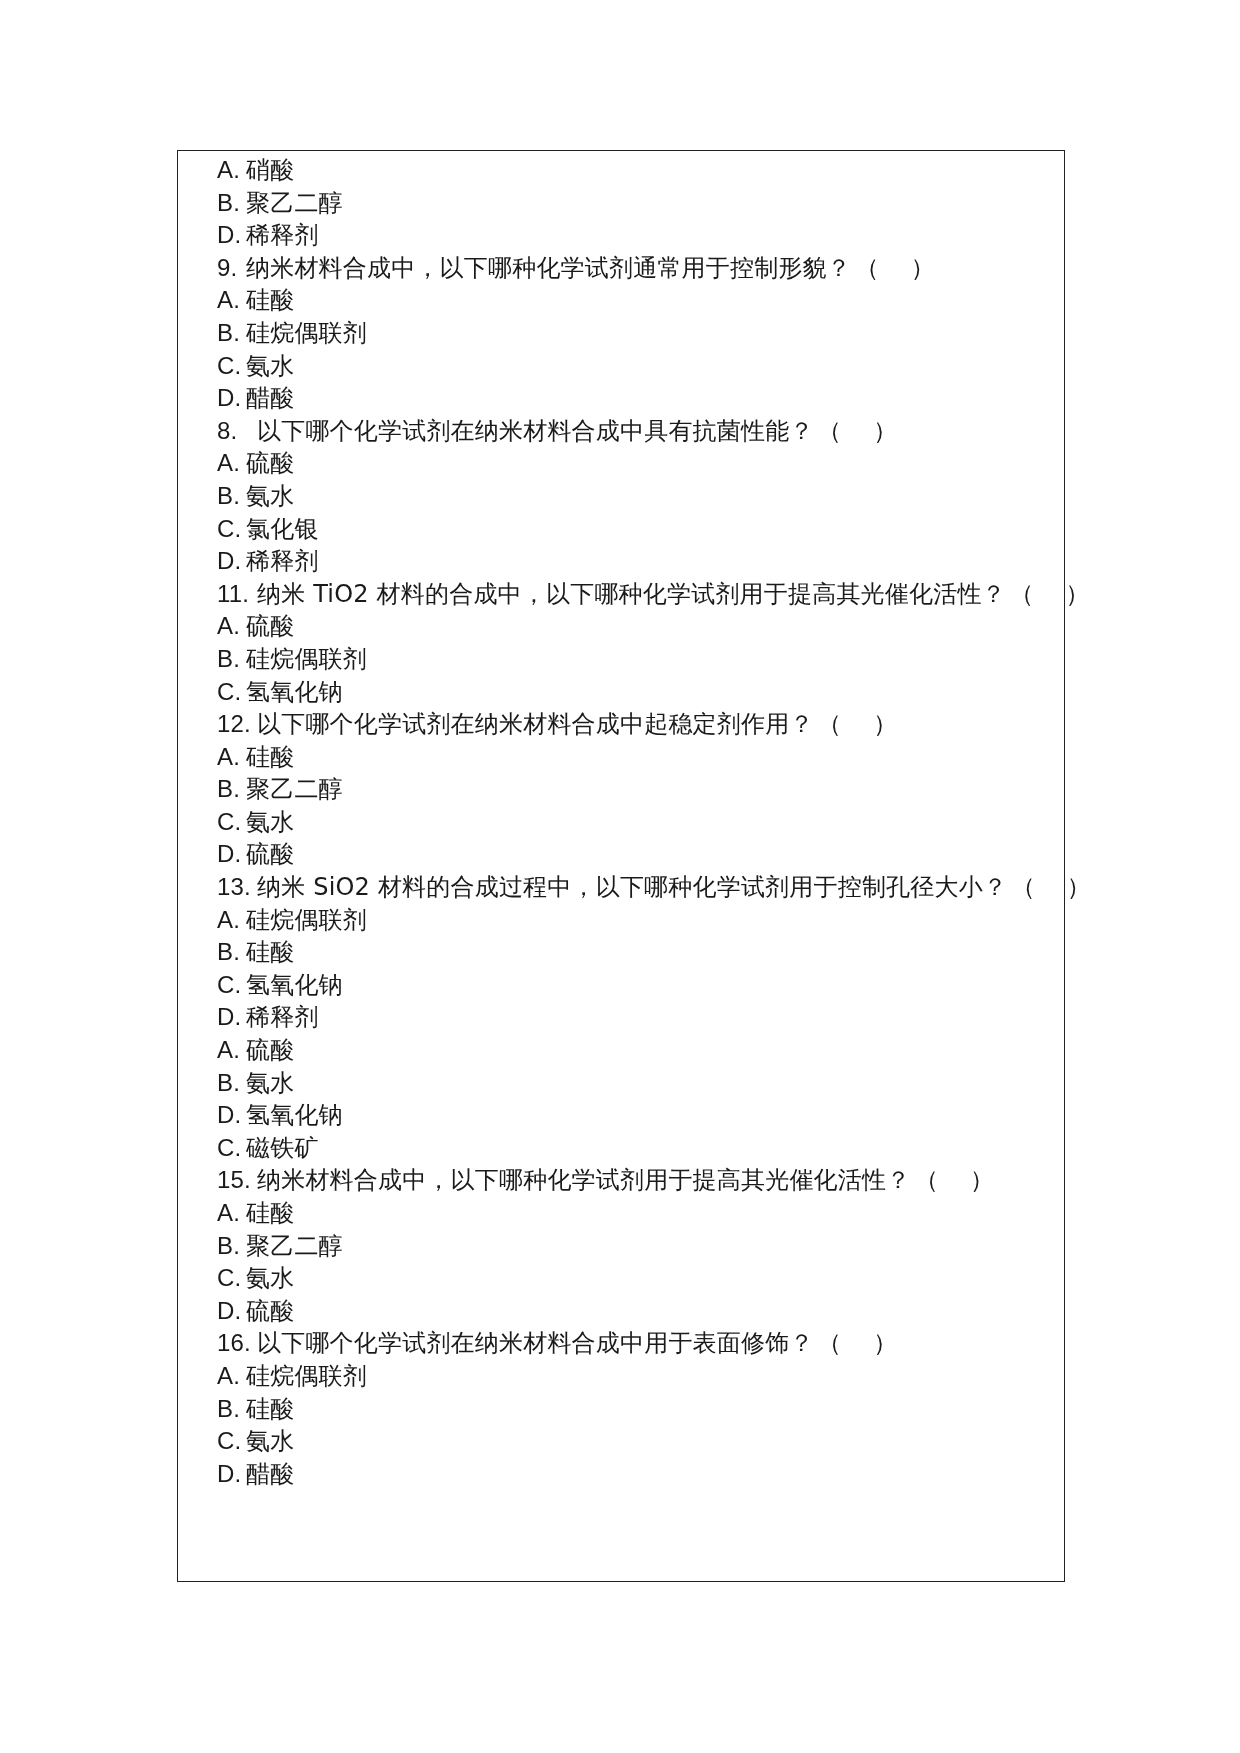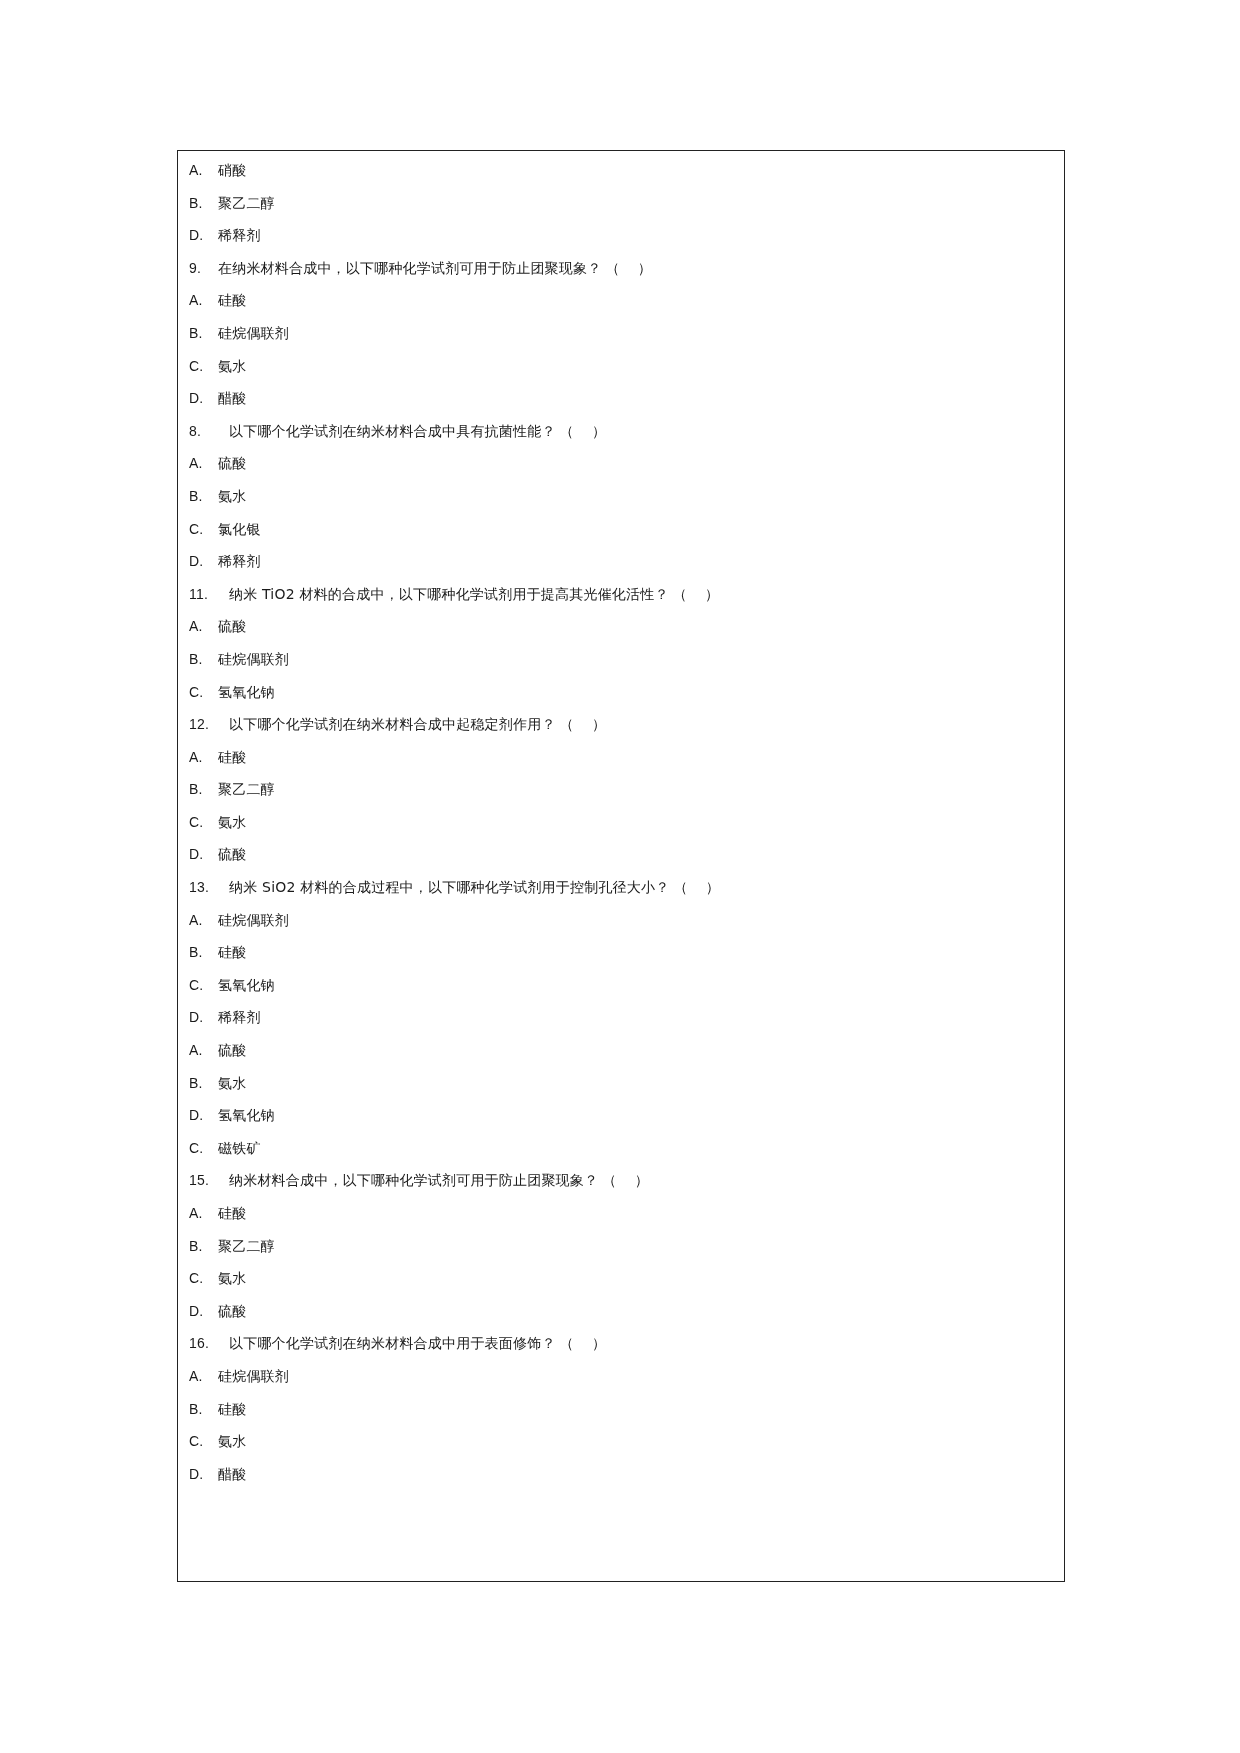--- a/index.html
+++ b/index.html
@@ -26,23 +26,24 @@
     }
     .content {
       position: absolute;
       left: 189px;
       top: 154px;
       width: 870px;
     }
     .line {
       height: 32.6px;
       line-height: 32.6px;
-      font-size: 14px;
+      font-size: 24px;
       white-space: nowrap;
       letter-spacing: 0.2px;
+      margin-left: 28px;
     }
     .label {
       display: inline-block;
       min-width: 29px;
       font-family: "Liberation Sans", "DejaVu Sans", sans-serif;
     }
     .qnum {
       display: inline-block;
       min-width: 40px;
       font-family: "Liberation Sans", "DejaVu Sans", sans-serif;
@@ -58,21 +59,21 @@
 <body>
 
 <div class="frame"></div>
 
 <div class="content">
 
   <div class="line"><span class="label">A.</span><span>硝酸</span></div>
   <div class="line"><span class="label">B.</span><span>聚乙二醇</span></div>
   <div class="line"><span class="label">D.</span><span>稀释剂</span></div>
 
-  <div class="line"><span class="qnum single">9.</span><span>在纳米材料合成中，以下哪种化学试剂可用于防止团聚现象？</span><span class="blank">（　 ）</span></div>
+  <div class="line"><span class="qnum single">9.</span><span>纳米材料合成中，以下哪种化学试剂通常用于控制形貌？</span><span class="blank">（　 ）</span></div>
   <div class="line"><span class="label">A.</span><span>硅酸</span></div>
   <div class="line"><span class="label">B.</span><span>硅烷偶联剂</span></div>
   <div class="line"><span class="label">C.</span><span>氨水</span></div>
   <div class="line"><span class="label">D.</span><span>醋酸</span></div>
 
   <div class="line"><span class="qnum">8.</span><span>以下哪个化学试剂在纳米材料合成中具有抗菌性能？</span><span class="blank">（　 ）</span></div>
   <div class="line"><span class="label">A.</span><span>硫酸</span></div>
   <div class="line"><span class="label">B.</span><span>氨水</span></div>
   <div class="line"><span class="label">C.</span><span>氯化银</span></div>
   <div class="line"><span class="label">D.</span><span>稀释剂</span></div>
@@ -92,21 +93,21 @@
   <div class="line"><span class="label">A.</span><span>硅烷偶联剂</span></div>
   <div class="line"><span class="label">B.</span><span>硅酸</span></div>
   <div class="line"><span class="label">C.</span><span>氢氧化钠</span></div>
   <div class="line"><span class="label">D.</span><span>稀释剂</span></div>
 
   <div class="line"><span class="label">A.</span><span>硫酸</span></div>
   <div class="line"><span class="label">B.</span><span>氨水</span></div>
   <div class="line"><span class="label">D.</span><span>氢氧化钠</span></div>
   <div class="line"><span class="label">C.</span><span>磁铁矿</span></div>
 
-  <div class="line"><span class="qnum">15.</span><span>纳米材料合成中，以下哪种化学试剂可用于防止团聚现象？</span><span class="blank">（　 ）</span></div>
+  <div class="line"><span class="qnum">15.</span><span>纳米材料合成中，以下哪种化学试剂用于提高其光催化活性？</span><span class="blank">（　 ）</span></div>
   <div class="line"><span class="label">A.</span><span>硅酸</span></div>
   <div class="line"><span class="label">B.</span><span>聚乙二醇</span></div>
   <div class="line"><span class="label">C.</span><span>氨水</span></div>
   <div class="line"><span class="label">D.</span><span>硫酸</span></div>
 
   <div class="line"><span class="qnum">16.</span><span>以下哪个化学试剂在纳米材料合成中用于表面修饰？</span><span class="blank">（　 ）</span></div>
   <div class="line"><span class="label">A.</span><span>硅烷偶联剂</span></div>
   <div class="line"><span class="label">B.</span><span>硅酸</span></div>
   <div class="line"><span class="label">C.</span><span>氨水</span></div>
   <div class="line"><span class="label">D.</span><span>醋酸</span></div>

